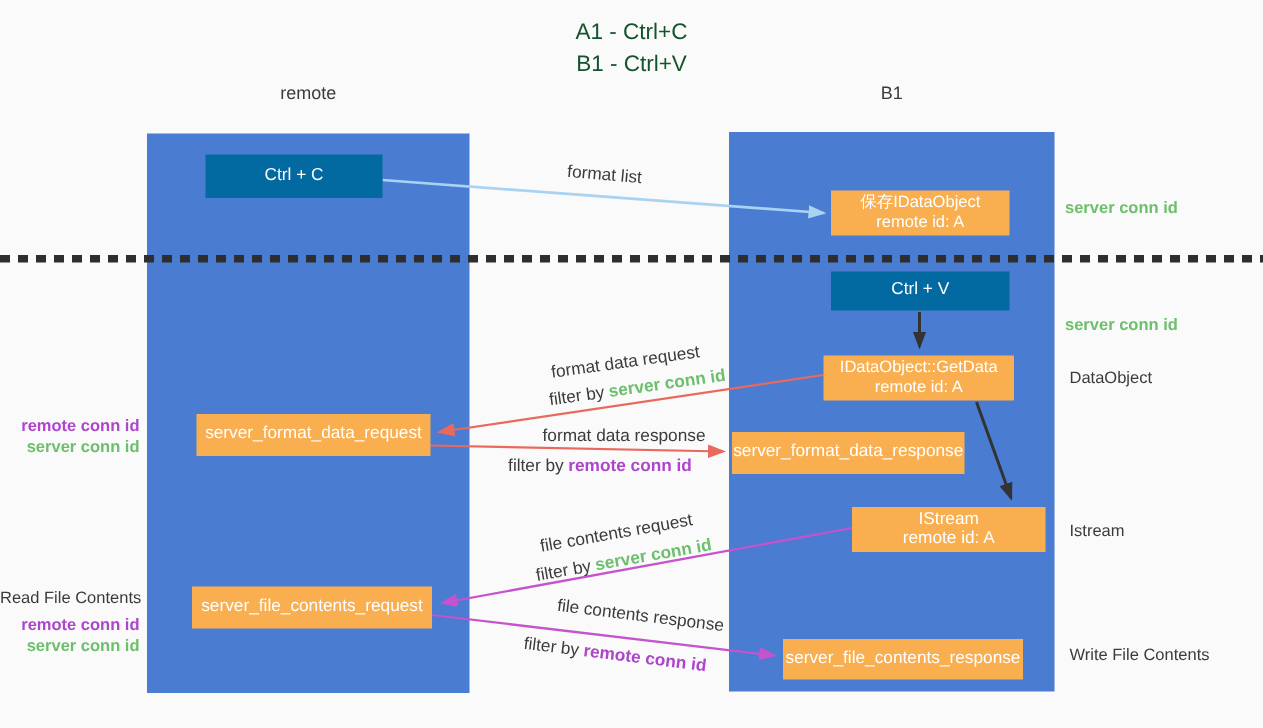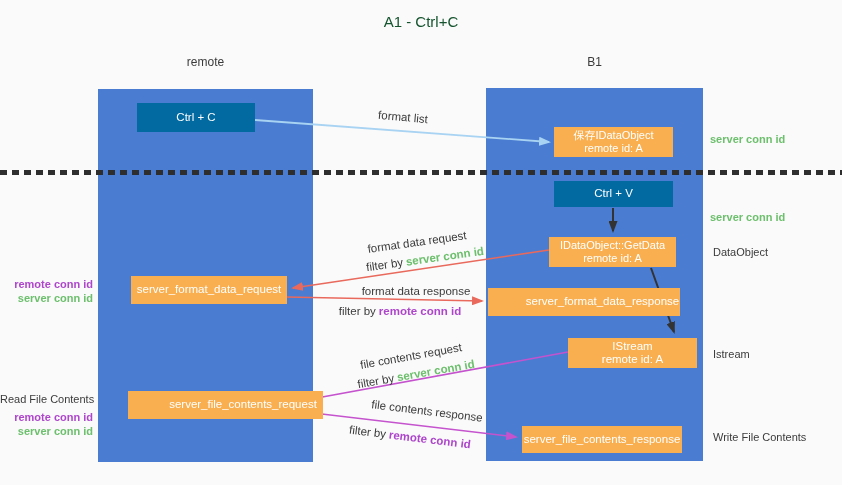--- a/index.html
+++ b/index.html
@@ -29,39 +29,40 @@
     display:flex;flex-direction:column;align-items:center;justify-content:center;
     color:#FFFFFF;font-size:11.5px;line-height:13.5px;text-align:center;white-space:nowrap;
   }
   .box.orange{background:#F9AF50;}
   .box.green{background:#0369a1;}
   #box-ctrl-c{left:137px;top:103px;width:118px;height:29px;}
   #box-save-dataobject{left:554px;top:127px;width:119px;height:30px;font-size:11px;}
   #box-ctrl-v{left:554px;top:181px;width:119px;height:26px;}
   #box-getdata{left:549px;top:237px;width:127px;height:30px;font-size:11px;}
   #box-format-request{left:131px;top:276px;width:156px;height:28px;}
-  #box-format-response{left:488px;top:288px;width:155px;height:28px;padding-left:37px;}
+  #box-format-response{left:488px;top:288px;width:155px;height:28px;}
   #box-istream{left:568px;top:338px;width:129px;height:30px;}
-  #box-file-request{left:128px;top:391px;width:160px;height:28px;padding-left:35px;}
+  #box-file-request{left:128px;top:391px;width:160px;height:28px;}
   #box-file-response{left:522px;top:426px;width:160px;height:27px;}
   .side{font-size:11px;white-space:nowrap;color:#3B3B3B;}
   .green-t{color:#6CBF6C;font-weight:bold;}
   .purple-t{color:#AE46CC;font-weight:bold;}
   .left-stack{left:0;width:93px;text-align:right;line-height:14px;}
   .rot{
     font-size:11.5px;color:#3B3B3B;white-space:nowrap;
     transform-origin:center center;
   }
   .rot .pre{margin-right:3px;}
 </style>
 </head>
 <body>
 
 <div class="abs title">
   <div>A1 - Ctrl+C</div>
+  <div>B1 - Ctrl+V</div>
 </div>
 
 <div class="abs col-header" id="hdr-a1">
   <div>remote</div>
 </div>
 <div class="abs col-header" id="hdr-b1">
   <div>B1</div>
 </div>
 
 <div class="abs col" id="col-a1"></div>

